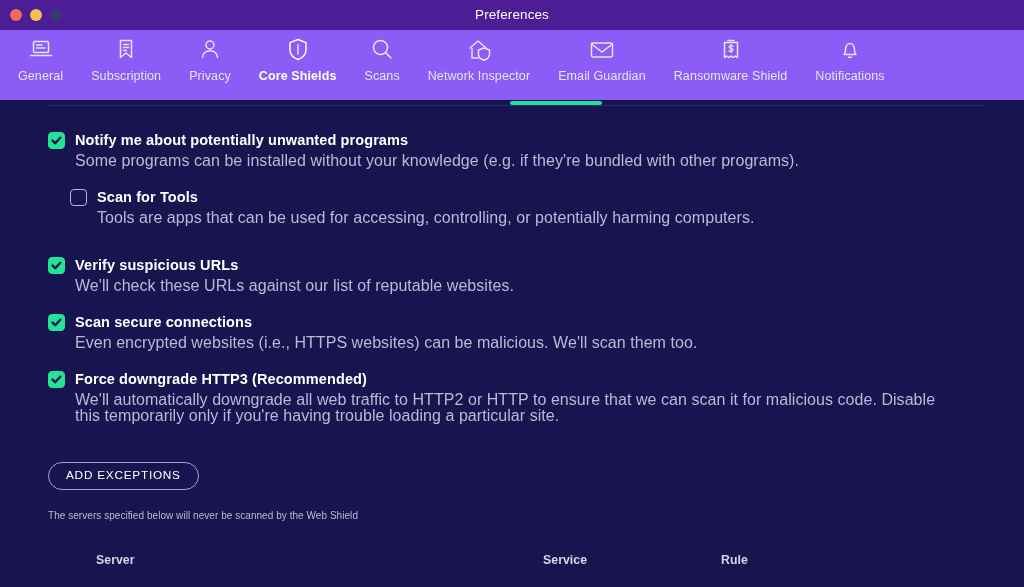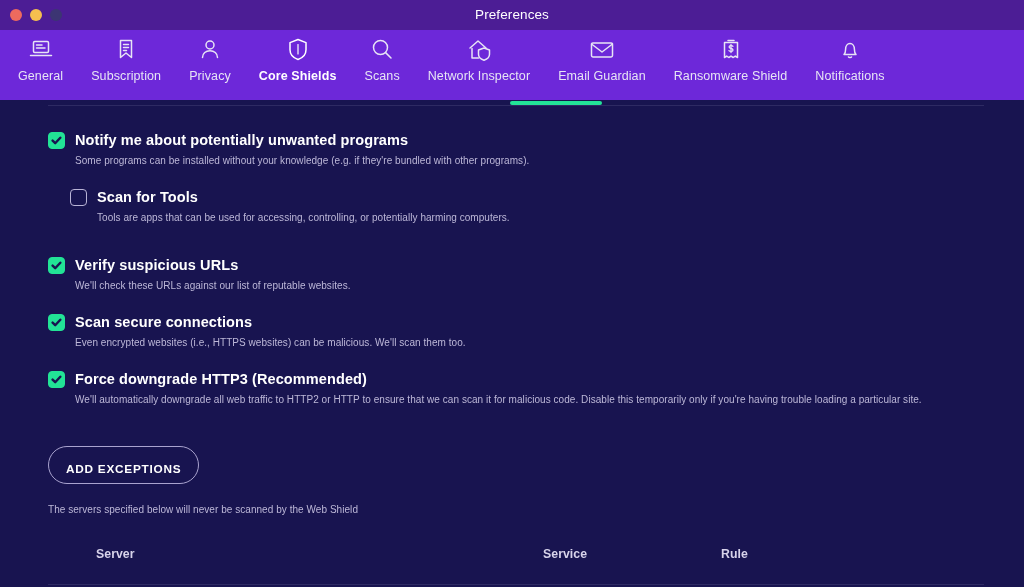--- a/index.html
+++ b/index.html
@@ -64,21 +64,21 @@
     font-size: 13.5px;
     font-weight: 400;
     color: #ffffff;
     letter-spacing: 0.1px;
     line-height: 30px;
   }
 
   
   .toolbar {
     position: relative;
-    background: #6d28d9;
+    background: #8b5cf6;
     flex: 0 0 70px;
     display: flex;
     align-items: flex-start;
     padding-left: 4px;
   }
 
   .tab {
     position: relative;
     height: 70px;
     padding: 4px 14px 0 14px;
@@ -208,45 +208,45 @@
 
   .option-title {
     font-size: 14.5px;
     font-weight: 700;
     color: #ffffff;
     line-height: 20px;
     letter-spacing: 0.1px;
   }
 
   .option-desc {
-    font-size: 10px;
+    font-size: 16px;
     font-weight: 400;
     color: #bdb8d8;
     line-height: 16px;
     letter-spacing: 0.05px;
     margin: 2px 0 0 0;
     max-width: 905px;
   }
 
   .desc-indent       { padding-left: 27px; margin-bottom: 18px; }
   .desc-indent-deep  { padding-left: 49px; margin-bottom: 29px; }
 
   
   .exceptions-area { margin-top: 38px; }
 
   .btn-outline {
     display: inline-block;
-    padding: 16px 17px 7px 17px;
+    padding: 6px 17px 7px 17px;
     border: 1.5px solid #a9a3cf;
     border-radius: 20px;
     background: transparent;
     color: #ffffff;
     font-family: inherit;
     font-size: 11.8px;
-    font-weight: 700;
+    font-weight: 400;
     letter-spacing: 0.75px;
     cursor: pointer;
     line-height: 13px;
   }
 
   .exceptions-note {
     margin-top: 20px;
     font-size: 10px;
     color: #bdb8d8;
     letter-spacing: 0.05px;

